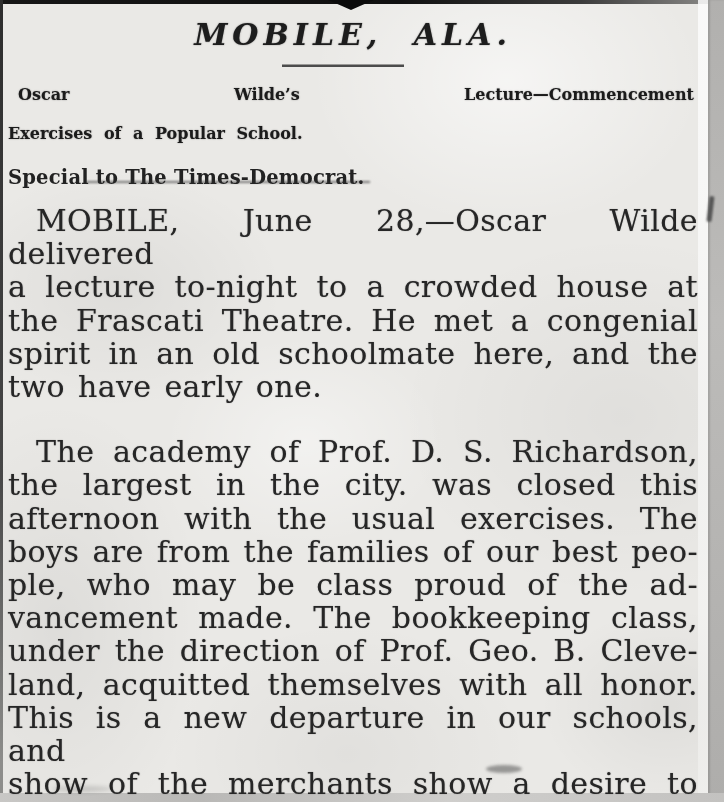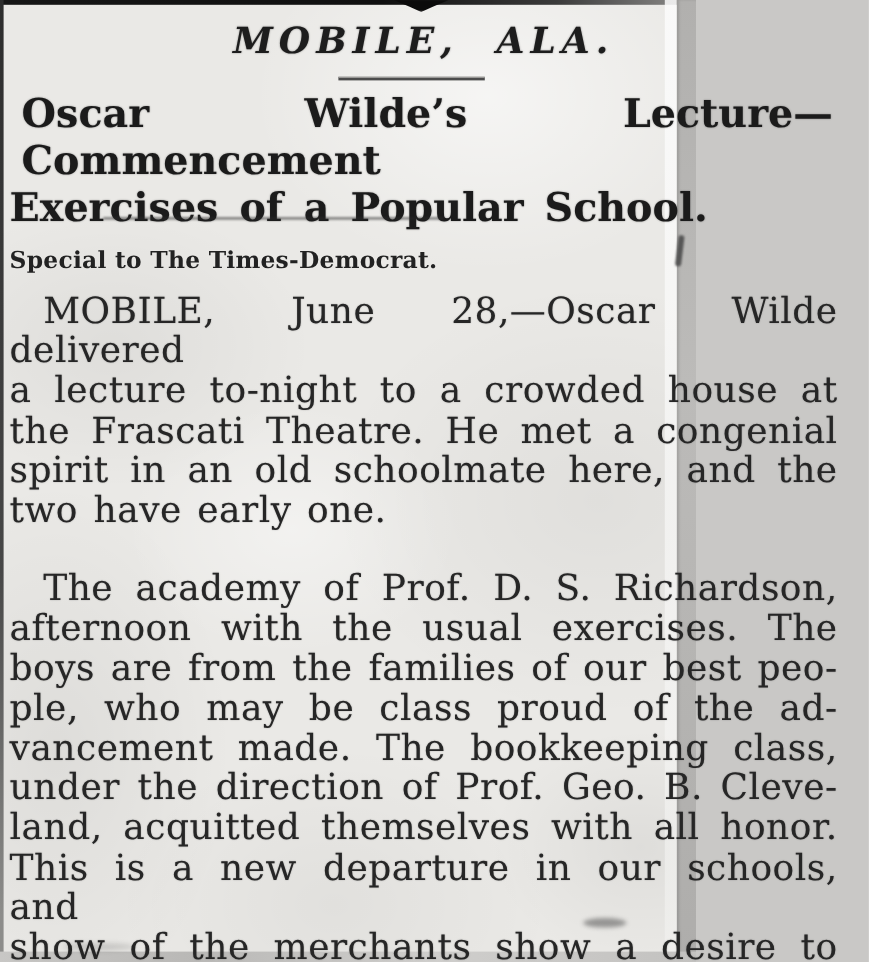--- a/index.html
+++ b/index.html
@@ -4,21 +4,21 @@
 <style>
   * { margin:0; padding:0; box-sizing:border-box; }
   html,body { width:724px; height:802px; }
   body {
     font-family:"DejaVu Serif","Liberation Serif",serif;
     background:#c9c8c6;
     overflow:hidden;
   }
   .scan {
     position:relative;
-    width:580px; height:802px;
+    width:724px; height:802px;
     background:
       radial-gradient(240px 170px at 16% 36%, rgba(0,0,0,0.05), transparent 70%),
       radial-gradient(280px 210px at 70% 10%, rgba(255,255,255,0.55), transparent 70%),
       radial-gradient(320px 260px at 86% 52%, rgba(0,0,0,0.045), transparent 70%),
       radial-gradient(210px 320px at 8% 78%, rgba(0,0,0,0.055), transparent 70%),
       radial-gradient(260px 190px at 48% 94%, rgba(0,0,0,0.04), transparent 70%),
       radial-gradient(200px 150px at 42% 55%, rgba(255,255,255,0.4), transparent 70%),
       radial-gradient(180px 140px at 92% 88%, rgba(0,0,0,0.05), transparent 70%),
       #eae9e6;
   }
@@ -85,21 +85,21 @@
     text-shadow:0 0 1.5px rgba(20,20,20,0.5);
   }
   .divider {
     width:122px; height:3px; margin:10px auto 8px auto;
     transform:translateX(-10px);
     border-top:1px solid #9a9997;
     background:#4c4c4c;
     filter:blur(0.4px);
   }
   .subhead {
-    font-weight:bold; font-size:33px; line-height:39px;
+    font-weight:bold; font-size:16px; line-height:39px;
     color:#1b1b1b; text-shadow:0 0 1.5px rgba(25,25,25,0.45);
     margin-top:8px;
   }
   .subhead-l1 {
     text-align:justify; text-align-last:justify;
     padding:0 4px 0 10px; word-spacing:5px;
   }
   .subhead-l2 { word-spacing:6px; }
   .byline {
     margin-top:12px;
@@ -144,20 +144,21 @@
     <div class="body-copy">
       <div class="para">
           <div class="tline first">MOBILE, June 28,—Oscar Wilde delivered</div>
           <div class="tline">a lecture to-night to a crowded house at</div>
           <div class="tline">the Frascati Theatre.  He met a congenial</div>
           <div class="tline">spirit in an old schoolmate here, and the</div>
           <div class="tline last">two have early one.</div>
         </div>
       <div class="para">
           <div class="tline first">The academy of Prof. D. S. Richardson,</div>
+          <div class="tline">the largest in the city. was closed this</div>
           <div class="tline">afternoon with the usual exercises.  The</div>
           <div class="tline">boys are from the families of our best peo-</div>
           <div class="tline">ple, who may be class proud of the ad-</div>
           <div class="tline">vancement made.  The bookkeeping class,</div>
           <div class="tline">under the direction of Prof. Geo. B. Cleve-</div>
           <div class="tline">land, acquitted themselves with all honor.</div>
           <div class="tline">This is a new departure in our schools, and</div>
           <div class="tline">show of the merchants show a desire to</div>
           <div class="tline last">ples of schoolmate.</div>
         </div>

